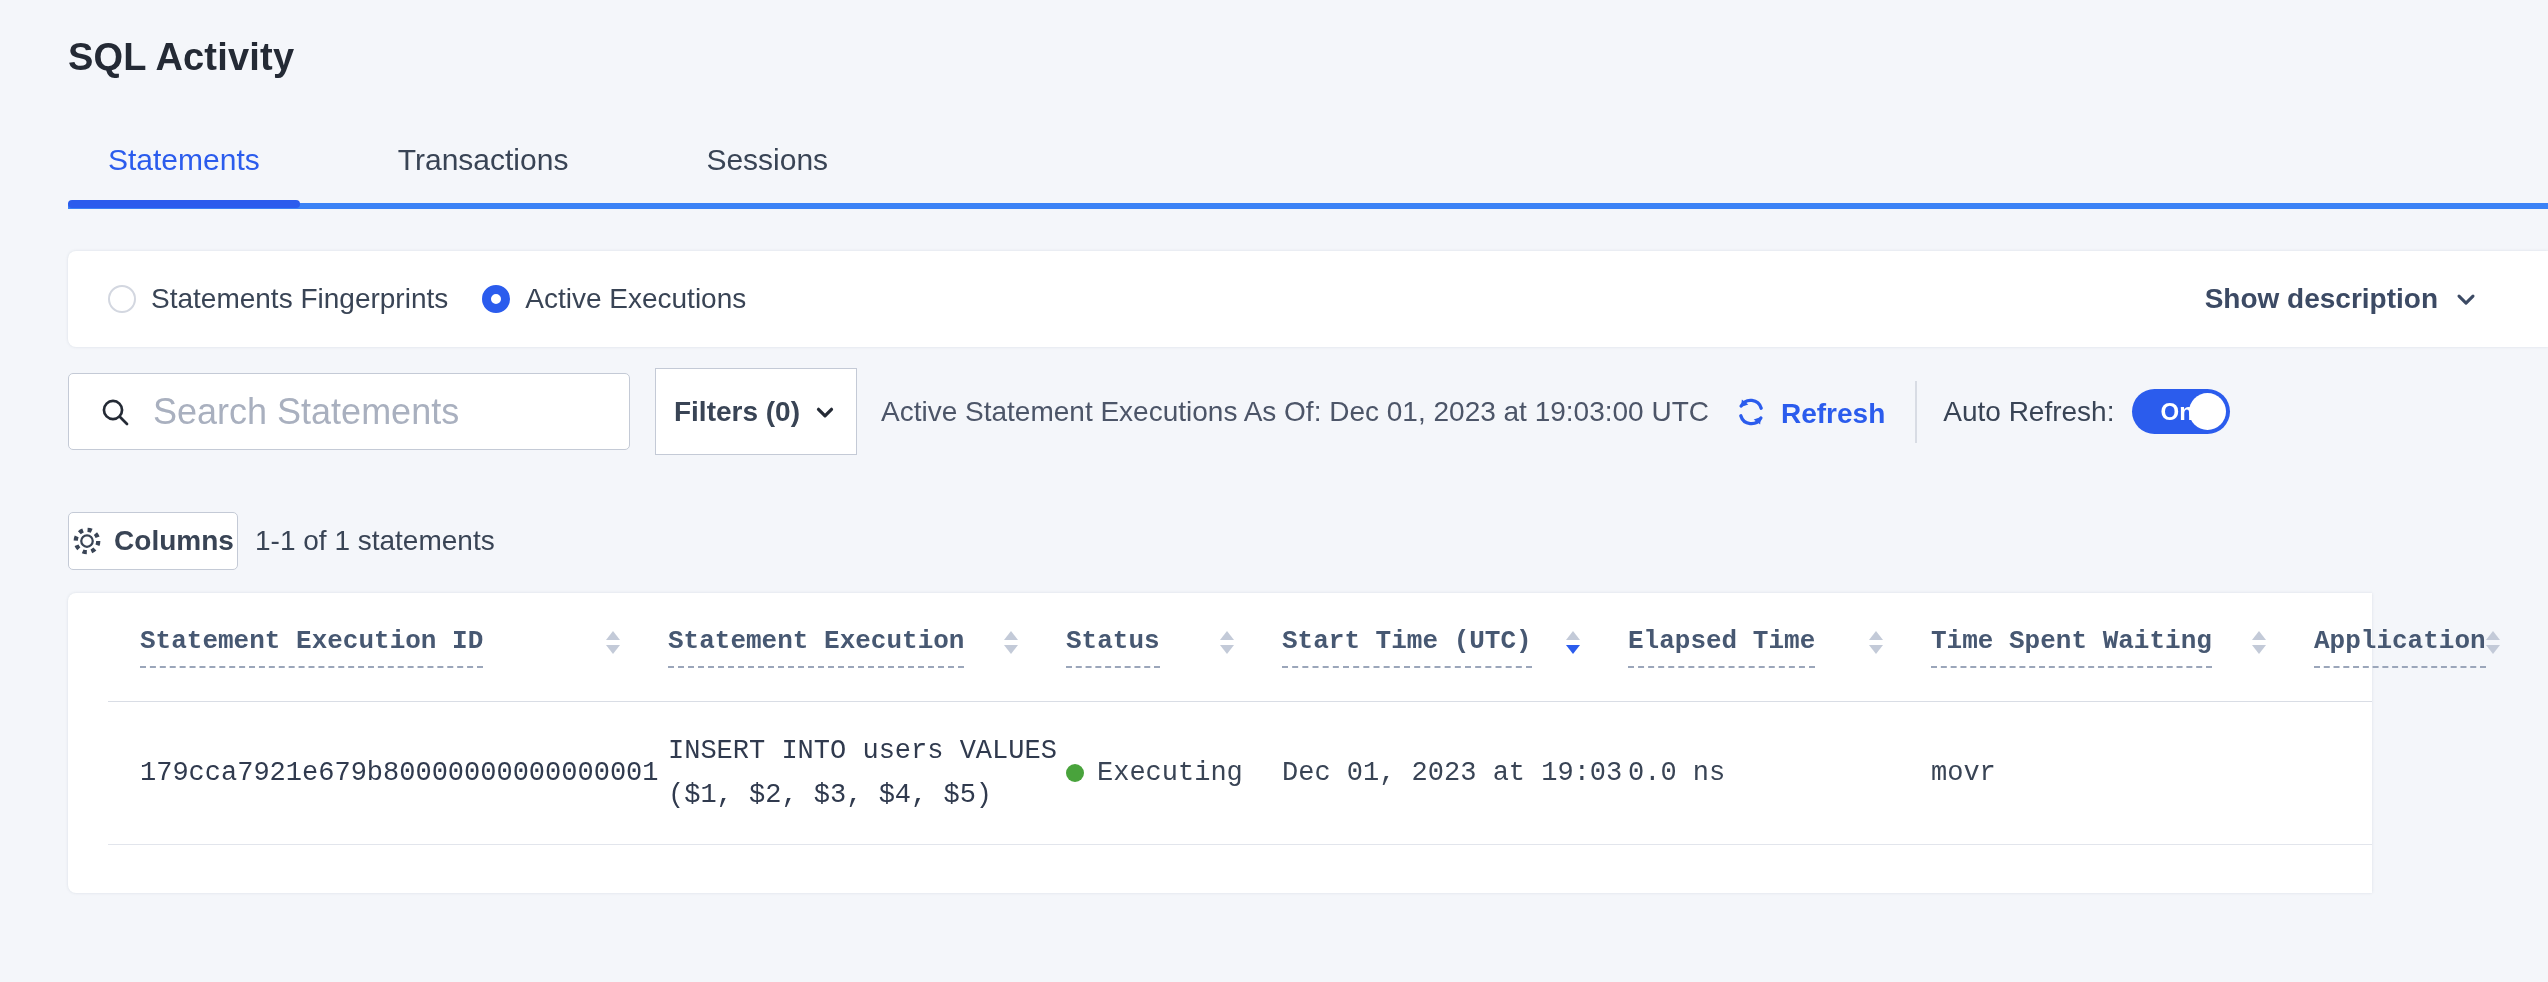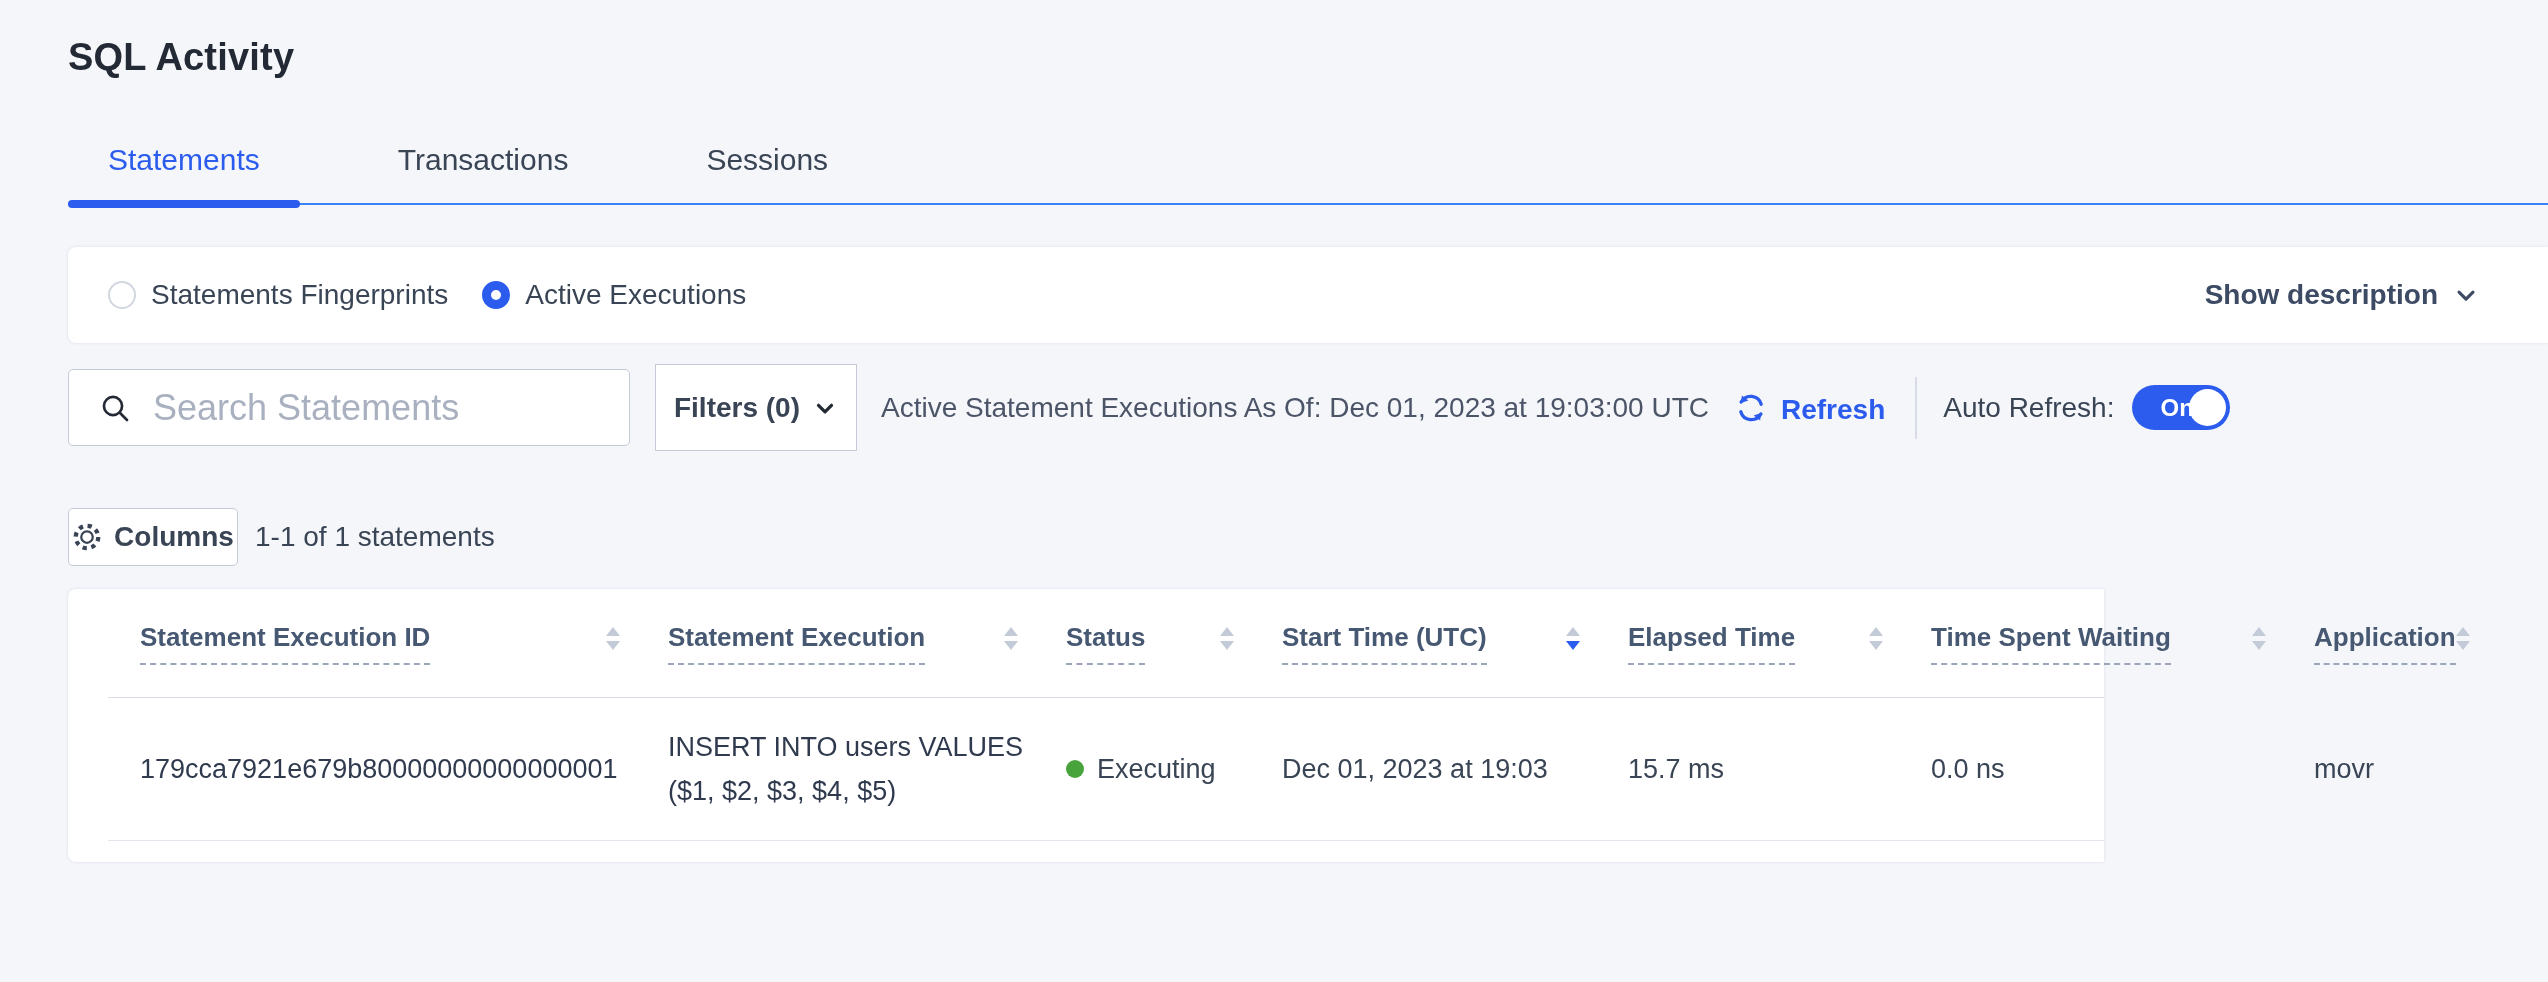--- a/index.html
+++ b/index.html
@@ -10,21 +10,21 @@
     color: #394455;
     overflow: hidden;
   }
   .page { width: 2548px; height: 982px; position: relative; }
 
   
   .page-header { padding: 36px 0 0 68px; }
   .page-title { font-size: 38px; font-weight: 700; color: #242a35; letter-spacing: 0.2px; }
 
   
-  .tabs { margin: 64px 0 0 68px; border-bottom: 2px solid #3b82f6; display: flex; }
+  .tabs { margin: 64px 0 0 68px; border-bottom: 6px solid #3b82f6; display: flex; }
   .tab {
     position: relative; padding: 0 40px 26px 40px; margin-right: 58px;
     font-size: 30px; color: #394455; cursor: pointer; white-space: nowrap;
   }
   .tab.active { color: #2b5ced; font-weight: 500; }
   .tab.active::after {
     content: ""; position: absolute; left: 0; right: 0; bottom: -5px;
     height: 8px; border-radius: 4px; background: #2b5ced;
   }
 
@@ -96,21 +96,21 @@
   .columns-btn {
     width: 170px; height: 58px; background: #fff; border: 1px solid #c4cad6;
     border-radius: 5px; cursor: pointer;
     display: flex; align-items: center; justify-content: center; gap: 12px;
     font-size: 28px; font-weight: 600; color: #394455;
     font-family: "Liberation Sans", "DejaVu Sans", sans-serif;
   }
   .results-count { margin-left: 17px; font-size: 28px; color: #394455; }
 
   
-  .table-card { margin: 23px 0 0 68px; width: 2036px; padding-bottom: 21px; }
+  .table-card { margin: 23px 0 0 68px; width: 2304px; padding-bottom: 48px; font-family: Liberation Mono, monospace; }
   .tbl { margin-left: 40px; }
   .tr {
     display: grid;
     grid-template-columns: 560px 398px 216px 346px 303px 383px 1fr;
   }
   .thead-row { height: 109px; border-bottom: 1px solid #d9dde5; }
   .data-row  { height: 143px; border-bottom: 1px solid #e2e5ec; }
   .th {
     display: flex; align-items: center; justify-content: space-between;
     padding-right: 48px;
@@ -289,23 +289,20 @@
           <span>($1, $2, $3, $4, $5)</span>
         </div>
         <div class="td">
           <span class="status-dot"></span>
           <span>Executing</span>
         </div>
         <div class="td">
           <span>Dec 01, 2023 at 19:03</span>
         </div>
         <div class="td">
-          <span>15.7 ms</span>
-        </div>
-        <div class="td">
           <span>0.0 ns</span>
         </div>
         <div class="td">
           <span>movr</span>
         </div>
       </div>
 
     </div>
   </div>
 

